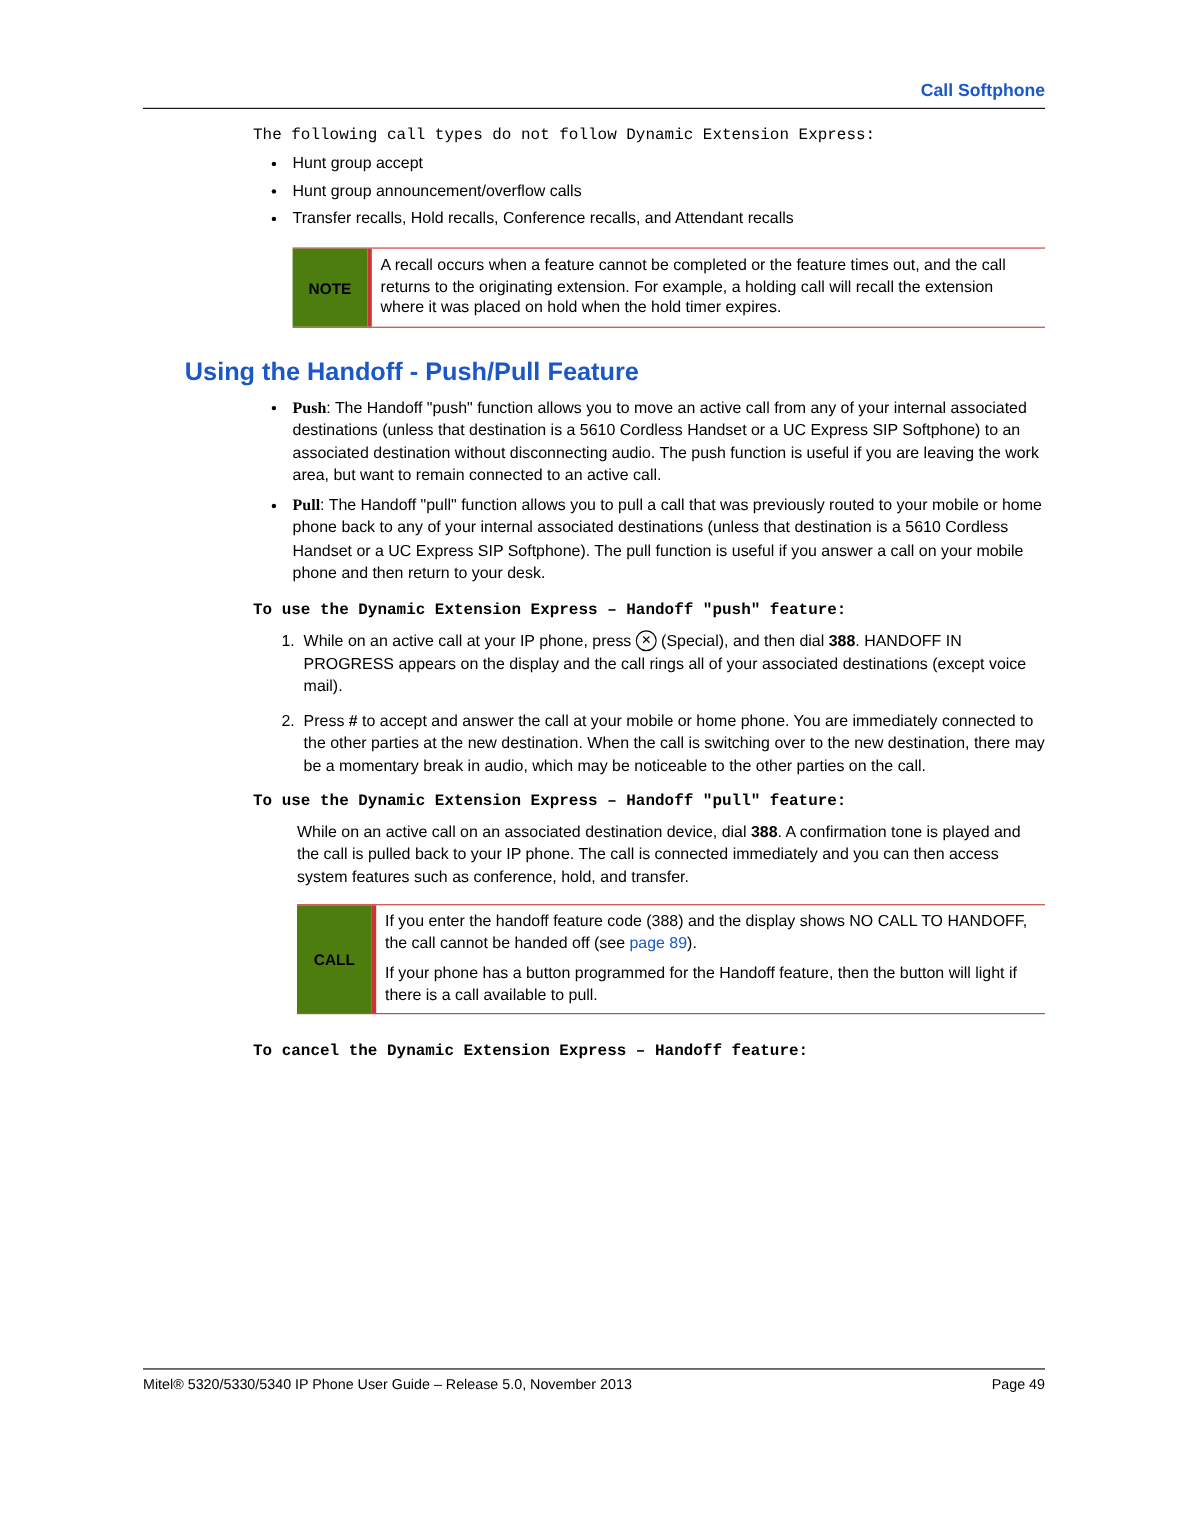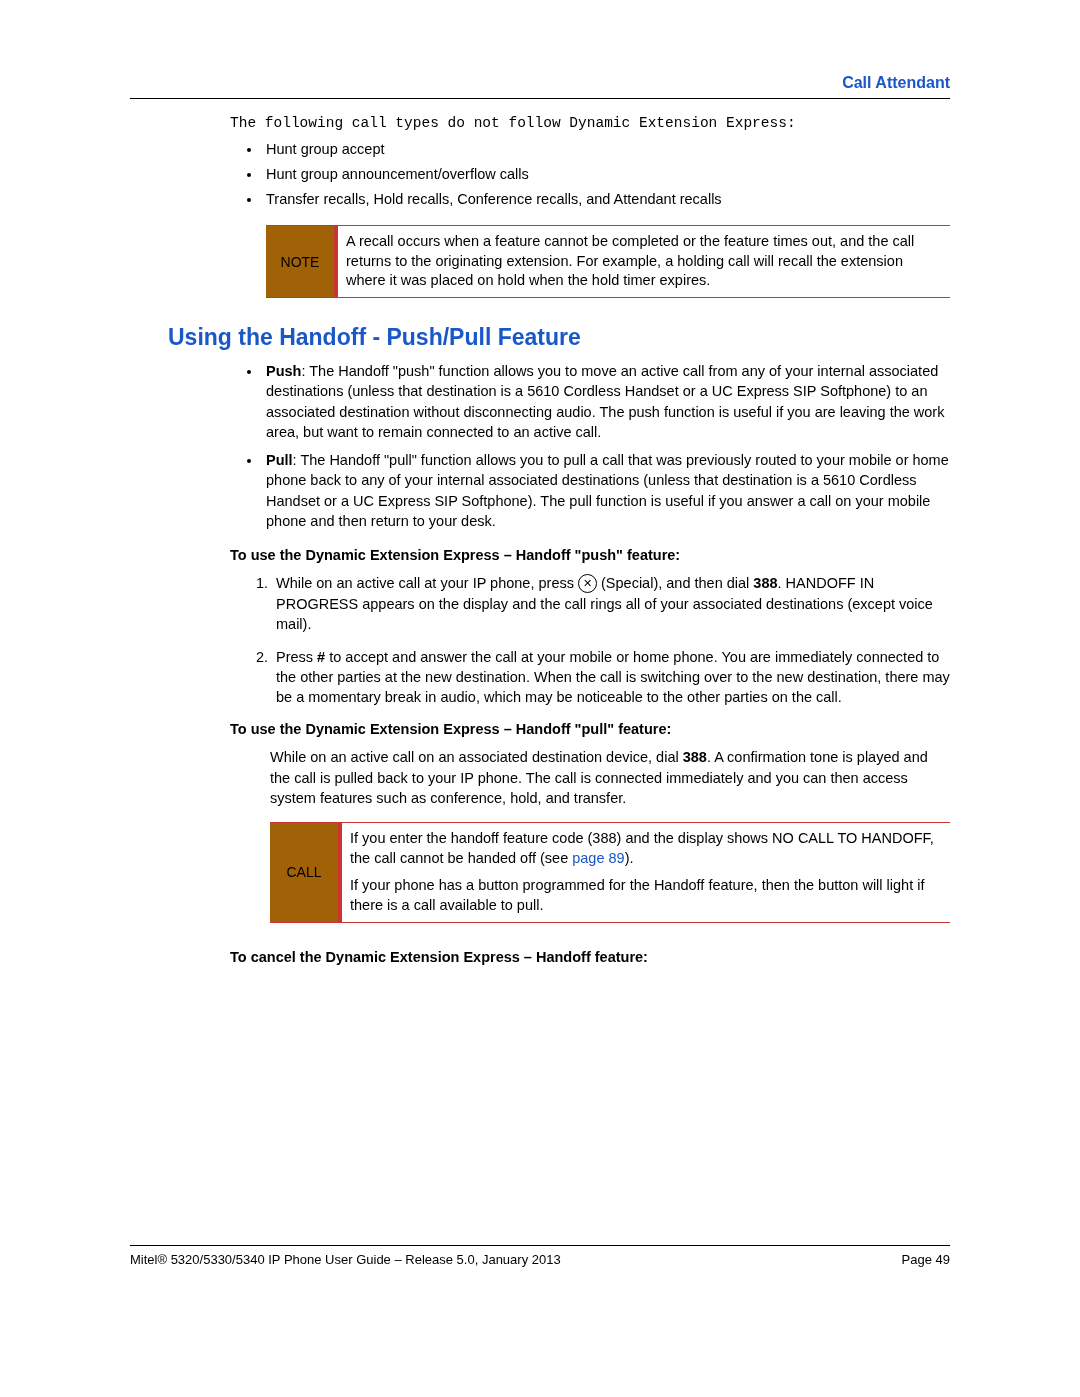--- a/index.html
+++ b/index.html
@@ -41,22 +41,22 @@
   }
   .notebox {
     margin-left: 136px;
     margin-right: 0;
     border-top: 1px solid #c33;
     border-bottom: 1px solid #c33;
     display: flex;
     margin-bottom: 26px;
   }
   .notebox .label {
-    background: #a16207;
-    font-weight: normal;
+    background: #4d7c0f;
+    font-weight: bold;
     font-size: 14px;
     display: flex;
     align-items: center;
     justify-content: center;
     padding: 4px 6px;
     text-align: center;
     min-width: 56px;
   }
   .notebox .divider {
     width: 4px;
@@ -88,24 +88,26 @@
     padding-left: 22px;
   }
   ul.featurelist li {
     list-style: disc;
     padding-left: 4px;
     line-height: 1.4;
     margin-bottom: 8px;
   }
   .bold-lead {
     font-weight: bold;
+    font-family: Liberation Serif, serif;
   }
   .subhead {
     font-weight: bold;
     margin: 14px 0 10px 100px;
+    font-family: Liberation Mono, monospace;
   }
   ol.steps {
     margin: 4px 0 0 120px;
     padding-left: 22px;
   }
   ol.steps li {
     line-height: 1.4;
     margin-bottom: 12px;
     padding-left: 4px;
   }
@@ -137,21 +139,21 @@
     font-size: 13px;
     border-top: 1px solid #000;
     padding-top: 6px;
   }
 </style>
 </head>
 <body>
 
 <div class="page">
 
-  <div class="header-title">Call Attendant</div>
+  <div class="header-title">Call Softphone</div>
   <hr class="header-rule">
 
   <div class="intro">The following call types do not follow Dynamic Extension Express:</div>
 
   <ul class="bullets">
     <li>Hunt group accept</li>
     <li>Hunt group announcement/overflow calls</li>
     <li>Transfer recalls, Hold recalls, Conference recalls, and Attendant recalls</li>
   </ul>
 
@@ -198,17 +200,17 @@
         <span>If you enter the handoff feature code (388) and the display shows NO CALL TO HANDOFF, the call cannot be handed off (see </span><span class="link">page 89</span><span>).</span>
       </p>
       <p>If your phone has a button programmed for the Handoff feature, then the button will light if there is a call available to pull.</p>
     </div>
   </div>
 
   <div class="subhead">To cancel the Dynamic Extension Express – Handoff feature:</div>
 
 
   <div class="footer">
-    <div>Mitel® 5320/5330/5340 IP Phone User Guide – Release 5.0, January 2013</div>
+    <div>Mitel® 5320/5330/5340 IP Phone User Guide – Release 5.0, November 2013</div>
     <div>Page 49</div>
   </div>
 
 </div>
 
 </body></html>

